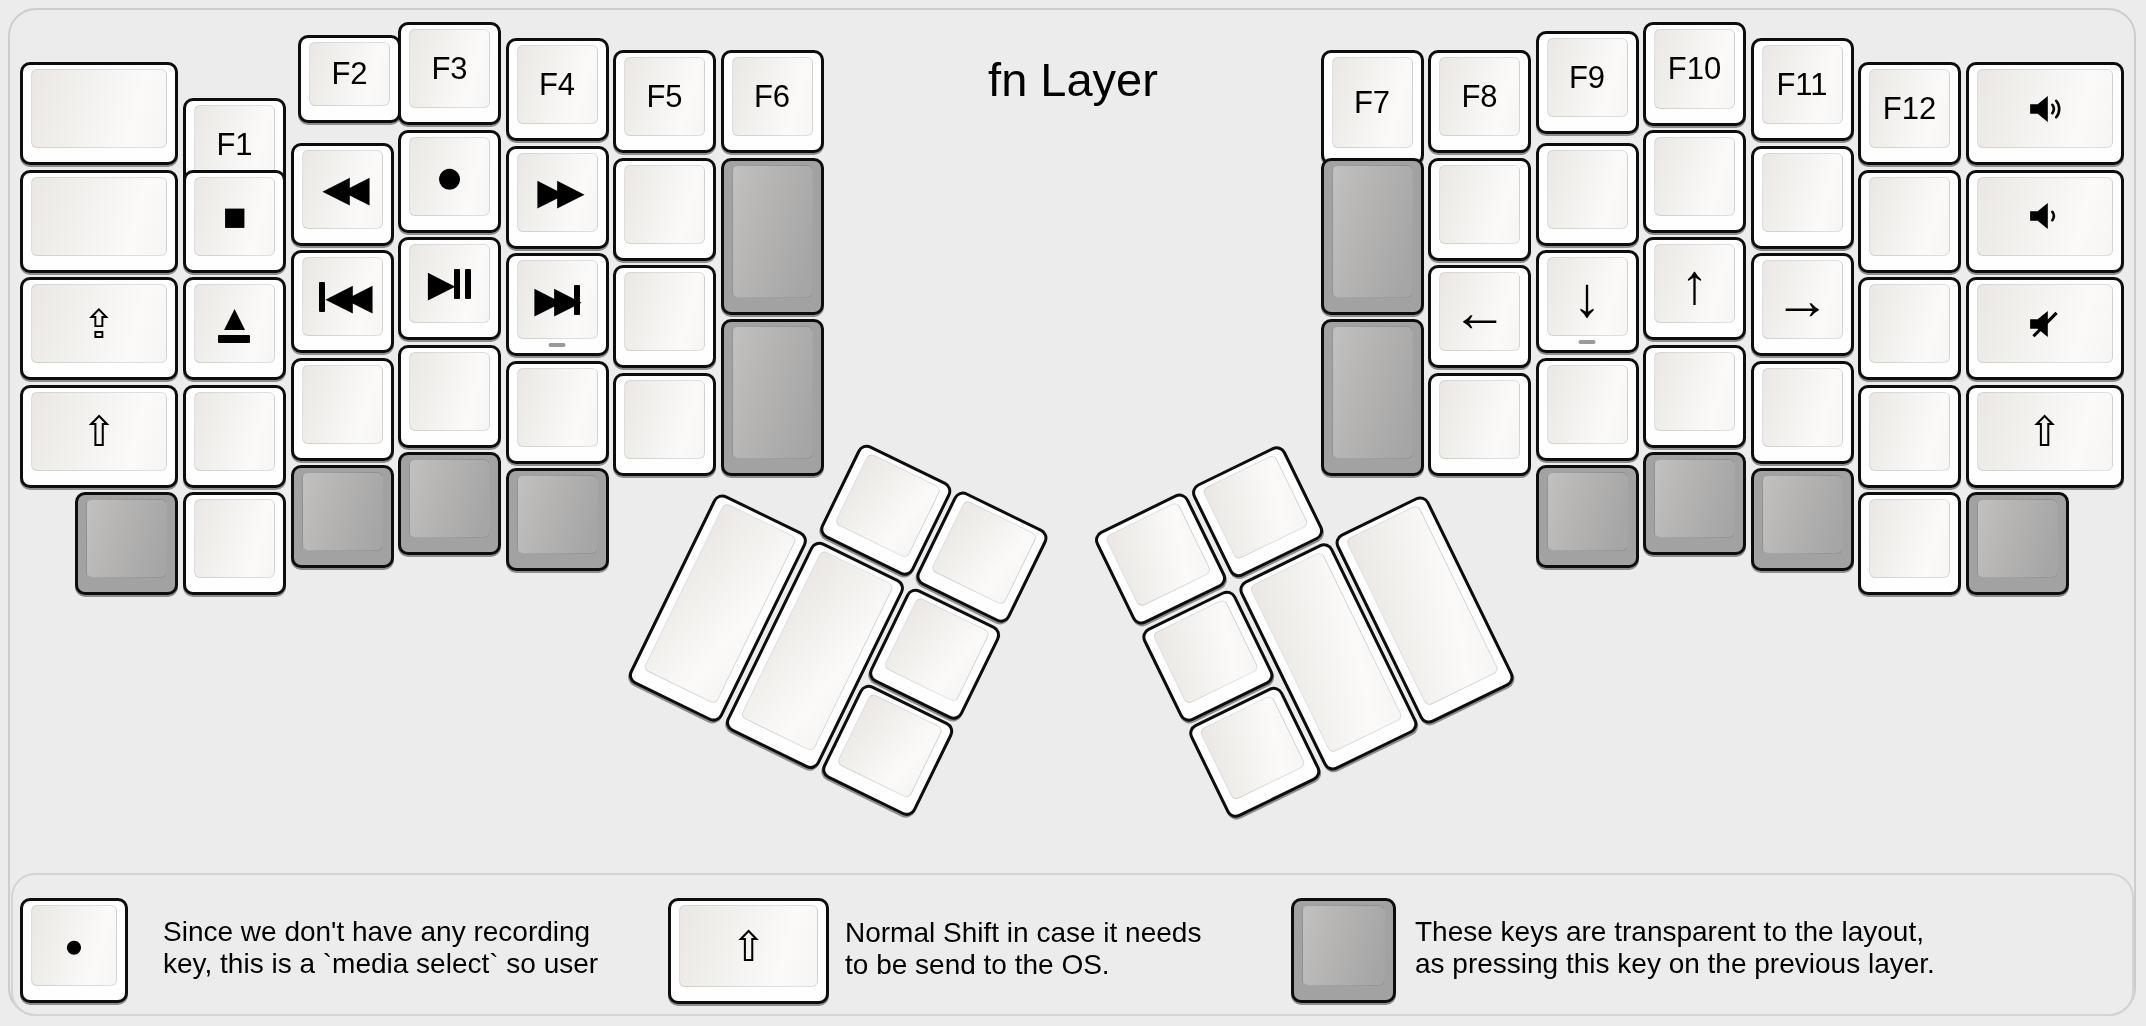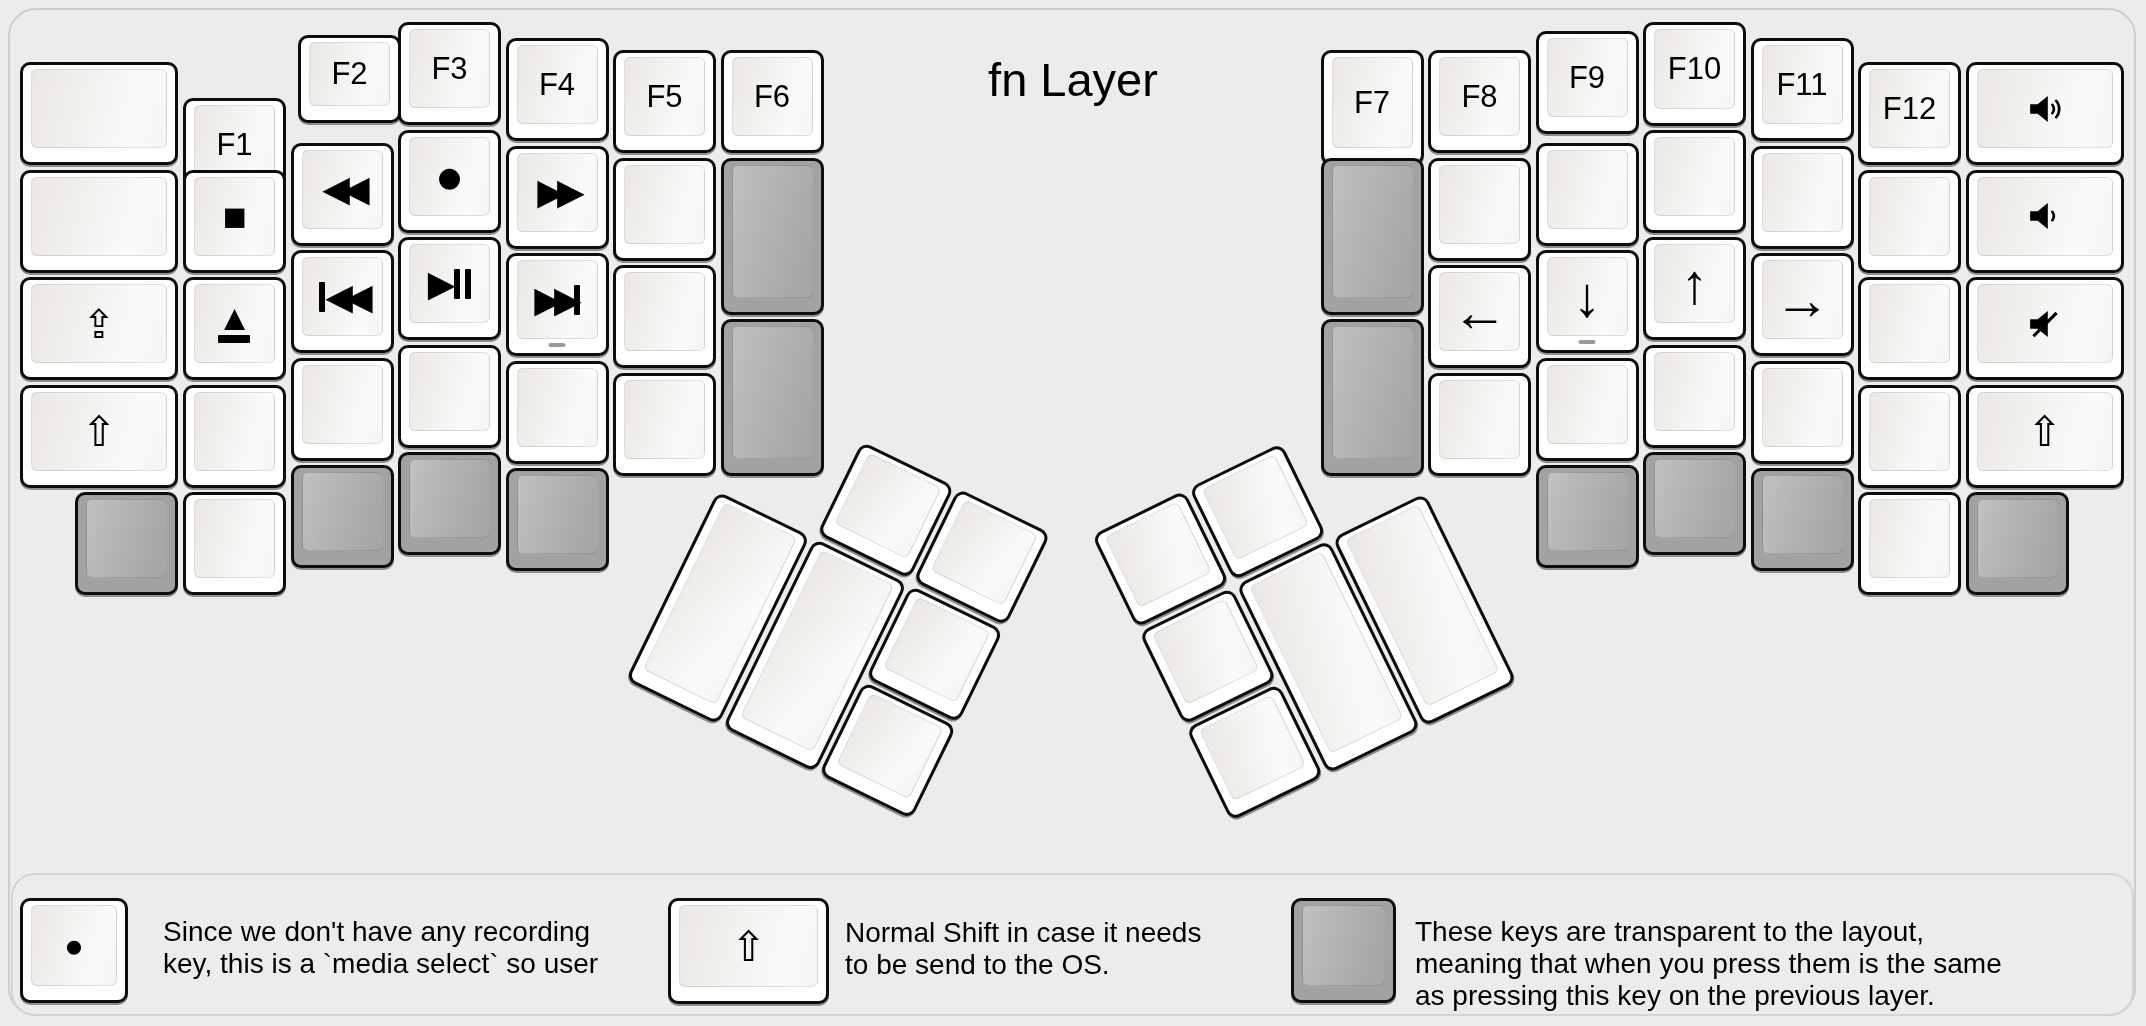--- a/index.html
+++ b/index.html
@@ -402,16 +402,15 @@
   <div class="legend-text" style="left:163px;top:916px">
     <div>Since we don't have any recording</div>
     <div>key, this is a `media select` so user</div>
   </div>
   <div class="legend-text" style="left:845px;top:917px">
     <div>Normal Shift in case it needs</div>
     <div>to be send to the OS.</div>
   </div>
   <div class="legend-text" style="left:1415px;top:916px">
     <div>These keys are transparent to the layout,</div>
-    <div>meaning that when you press them is the same</div>
     <div>as pressing this key on the previous layer.</div>
   </div>
 </div>
 
 </body></html>

